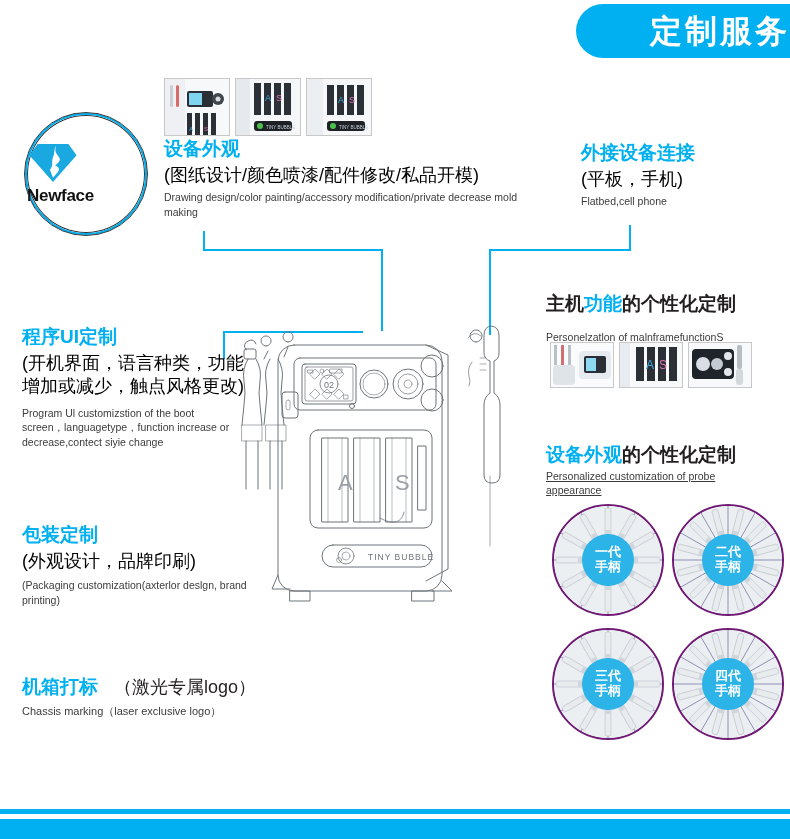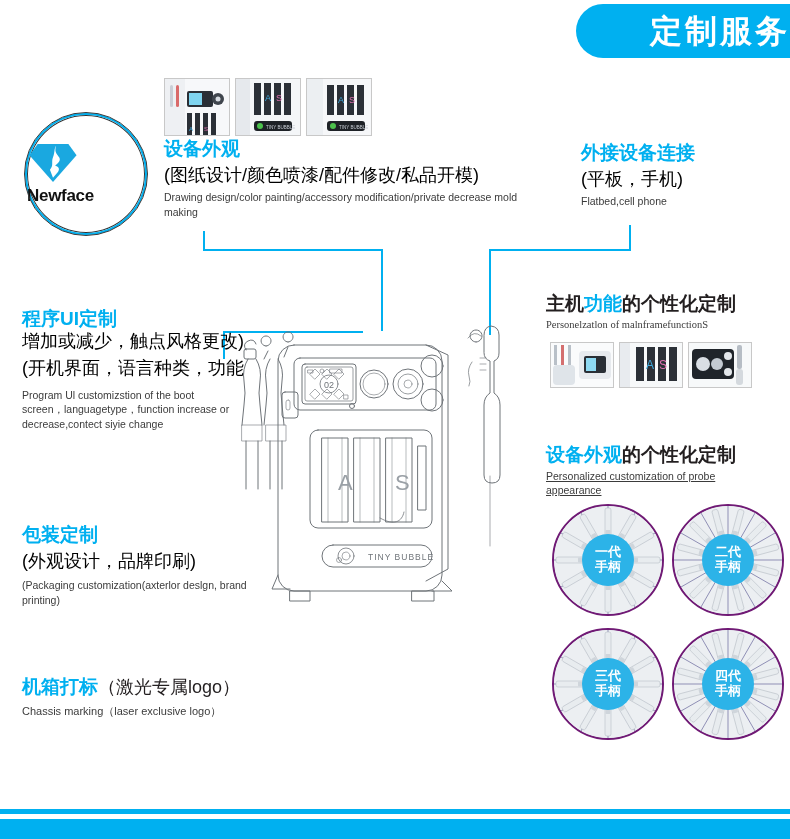--- a/index.html
+++ b/index.html
@@ -154,46 +154,46 @@
 <div class="ln" style="left:203px;top:249px;width:180px;height:1.5px;"></div>
 <div class="ln" style="left:381px;top:249px;width:1.5px;height:82px;"></div>
 
 <div class="ln" style="left:629px;top:225px;width:1.5px;height:26px;"></div>
 <div class="ln" style="left:489px;top:249px;width:142px;height:1.5px;"></div>
 <div class="ln" style="left:489px;top:249px;width:1.5px;height:86px;"></div>
 
 <div class="ln" style="left:223px;top:331px;width:1.5px;height:28px;"></div>
 <div class="ln" style="left:223px;top:331px;width:140px;height:1.5px;"></div>
 
-<div class="abs" style="left:22px;top:308px;width:245px;">
+<div class="abs" style="left:22px;top:326px;width:245px;">
   <div class="cn-head">程序UI定制</div>
+  <div class="cn-sub" style="margin-top:4px;">(开机界面，语言种类，功能</div>
   <div class="cn-sub">增加或减少，触点风格更改)</div>
-  <div class="cn-sub" style="margin-top:4px;">(开机界面，语言种类，功能</div>
   <div class="en-sub" style="margin-top:7px;width:210px;">Program Ul customizstion of the boot screen，languagetype，function increase or decrease,contect siyie change</div>
 </div>
 
 <div class="abs" style="left:22px;top:524px;width:250px;">
   <div class="cn-head">包装定制</div>
   <div class="cn-sub" style="margin-top:4px;">(外观设计，品牌印刷)</div>
   <div class="en-sub" style="margin-top:5px;width:225px;">(Packaging customization(axterlor deslgn, brand printing)</div>
 </div>
 
 <div class="abs" style="left:22px;top:676px;width:270px;">
-  <div class="cn-head" style="display:flex;align-items:baseline;">
+  <div class="cn-head" style="display:flex;align-items:baseline;gap:16px;">
     <span>机箱打标</span>
     <span class="blk" style="font-weight:normal;font-size:18px;">（激光专属logo）</span>
   </div>
   <div class="en-sub" style="margin-top:6px;font-size:11px;">Chassis marking（laser exclusive logo）</div>
 </div>
 
 <div class="abs" style="left:546px;top:293px;width:240px;">
   <div class="cn-head">
     <span class="blk">主机</span><span class="blu">功能</span><span class="blk">的个性化定制</span>
   </div>
-  <div class="en-sub" style="margin-top:3px;font-family:Liberation Serif, serif;">Personelzatlon of malnframefunctionS</div>
+  <div class="en-sub" style="margin-top:15px;">Personelzatlon of malnframefunctionS</div>
 </div>
 
 <div class="abs thumbstrip" style="left:550px;top:342px;">
   <div class="thumb" style="width:62px;height:44px;">
     <svg class="ph" viewBox="0 0 62 44" preserveAspectRatio="none">
       <rect width="62" height="44" fill="#fafbfc"></rect>
       <rect x="3" y="2" width="3" height="20" fill="#b9c0c8"></rect>
       <rect x="10" y="2" width="3" height="20" fill="#d46f6f"></rect>
       <rect x="17" y="2" width="3" height="20" fill="#b9c0c8"></rect>
       <rect x="2" y="22" width="22" height="20" rx="4" fill="#dfe4e9"></rect>

